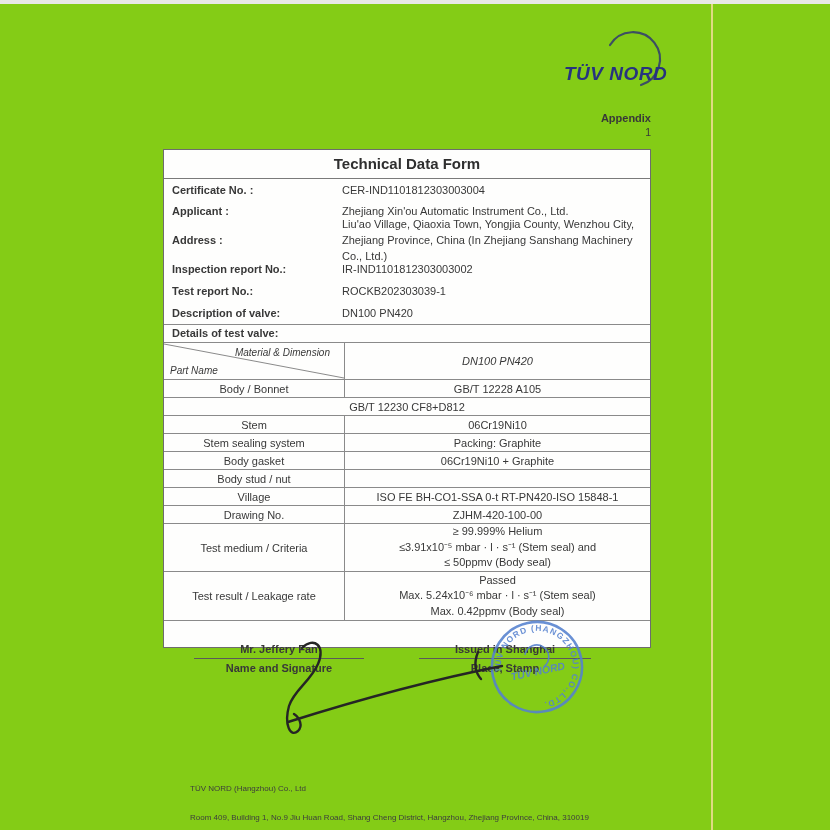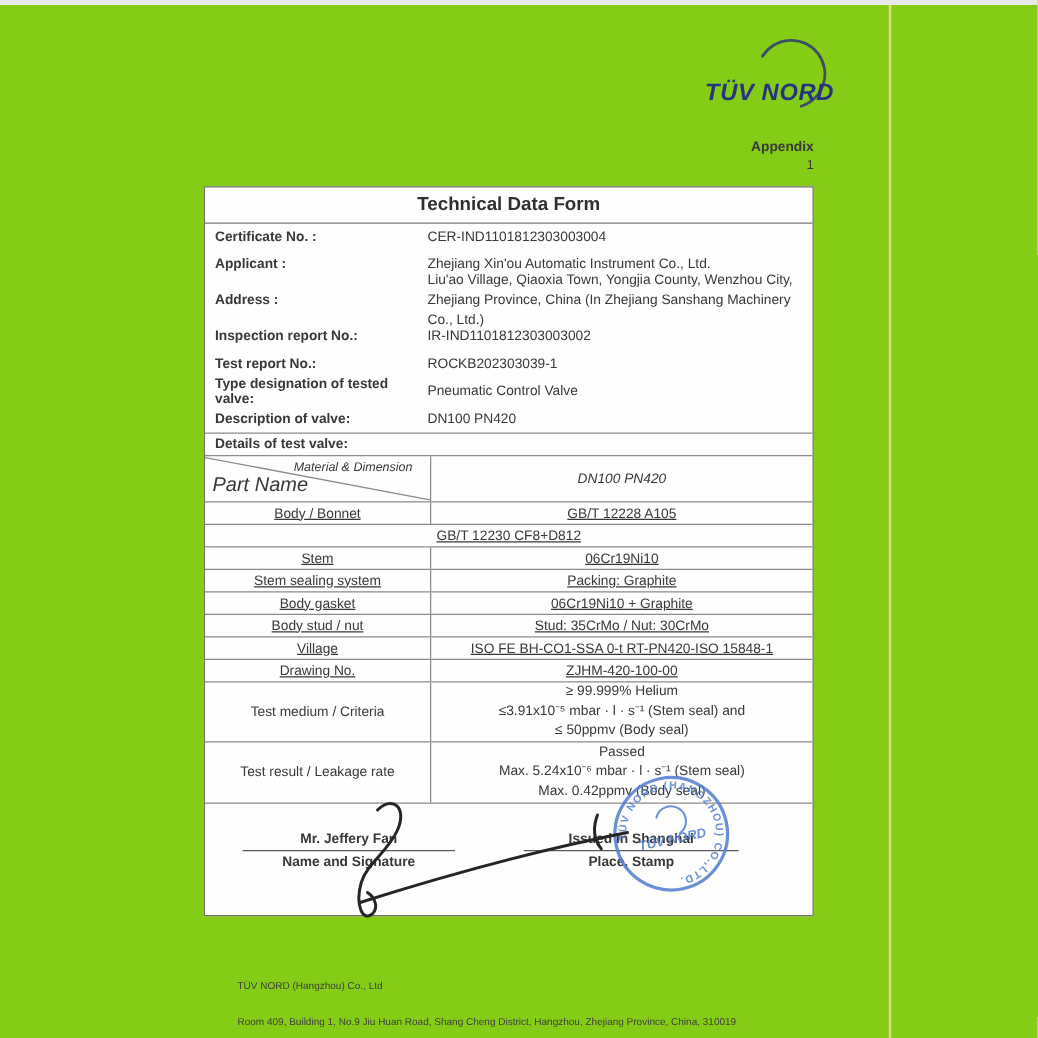--- a/index.html
+++ b/index.html
@@ -13,43 +13,43 @@
   
   .logo{position:absolute;left:556px;top:18px;width:140px;height:74px;}
 
   
   .appendix{position:absolute;left:163px;top:108px;width:488px;text-align:right;line-height:13px;}
   .appendix .a1{font-weight:bold;font-size:11px;}
   .appendix .a2{font-size:10.5px;margin-top:1px;}
 
   
   .form{
-    position:absolute;left:163px;top:145px;width:488px;height:584px;
+    position:absolute;left:163px;top:145px;width:488px;height:499px;
     border:1.5px solid #6d6d6d;box-sizing:border-box;background:#fefefd;
     font-size:11px;
   }
   .title-row{height:28px;line-height:28px;text-align:center;font-size:15px;font-weight:bold;
     border-bottom:1.5px solid #7a7a7a;color:#2f2f2f;}
   .info-row{display:flex;align-items:center;}
   .info-label{width:178px;padding-left:8px;font-weight:bold;box-sizing:border-box;}
   .info-value{flex:1;text-align:left;}
   .info-value .addr{max-width:332px;margin:0 auto;line-height:16px;}
   .details-heading{border-top:1px solid #8a8a8a;height:17px;line-height:17px;font-weight:bold;padding-left:8px;}
 
   
   .grid{border-top:1px solid #8a8a8a;}
   .grow{display:flex;border-bottom:1px solid #8a8a8a;}
   .grow:last-child{border-bottom:none;}
   .cl{width:181px;box-sizing:border-box;border-right:1px solid #8a8a8a;
       display:flex;align-items:center;justify-content:center;text-align:center;}
   .cr{flex:1;display:flex;flex-direction:column;align-items:center;justify-content:center;text-align:center;}
-  .h36{height:36px;font-style:italic;} .h17{height:17px;text-decoration:underline;} .h47{height:47px;} .h48{height:48px;}
+  .h36{height:36px;font-style:italic;} .h17{height:17px;} .h47{height:47px;} .h48{height:48px;}
   .mhead{position:relative;display:block;}
   .mhead .lbl-dim{position:absolute;right:14px;top:4px;font-size:10px;}
-  .mhead .lbl-part{position:absolute;left:6px;bottom:3px;font-size:16px;}
+  .mhead .lbl-part{position:absolute;left:6px;bottom:3px;font-size:10px;}
   .mhead svg{position:absolute;left:0;top:0;}
   .mlines{line-height:15.5px;align-items:center;}
 
   
   .sigrow{position:relative;height:78px;border-bottom:none;}
   .sigblock{position:absolute;top:22px;text-align:center;}
   .sigblock .nm{font-weight:bold;padding-bottom:3px;border-bottom:1.5px solid #5a5a5a;}
   .sigblock .cap{font-weight:bold;padding-top:3px;}
   .sb-left{left:30px;width:170px;}
   .sb-right{left:255px;width:172px;}
@@ -98,24 +98,20 @@
           <div class="addr">Liu'ao Village, Qiaoxia Town, Yongjia County, Wenzhou City, Zhejiang Province, China (In Zhejiang Sanshang Machinery Co., Ltd.)</div>
         </div>
     </div>
     <div class="info-row" style="height:22px">
       <div class="info-label">Inspection report No.:</div>
       <div class="info-value">IR-IND1101812303003002</div>
     </div>
     <div class="info-row" style="height:22px">
       <div class="info-label">Test report No.:</div>
       <div class="info-value">ROCKB202303039-1</div>
-    </div>
-    <div class="info-row" style="height:22px">
-      <div class="info-label">Type designation of tested valve:</div>
-      <div class="info-value">Pneumatic Control Valve</div>
     </div>
     <div class="info-row" style="height:22px">
       <div class="info-label">Description of valve:</div>
       <div class="info-value">DN100 PN420</div>
     </div>
 
     <div class="details-heading">Details of test valve:</div>
 
     <div class="grid">
 
@@ -144,21 +140,20 @@
       <div class="grow h17">
         <div class="cl">Stem sealing system</div>
         <div class="cr">Packing: Graphite</div>
       </div>
       <div class="grow h17">
         <div class="cl">Body gasket</div>
         <div class="cr">06Cr19Ni10 + Graphite</div>
       </div>
       <div class="grow h17">
         <div class="cl">Body stud / nut</div>
-        <div class="cr">Stud: 35CrMo / Nut: 30CrMo</div>
       </div>
       <div class="grow h17">
         <div class="cl">Village</div>
         <div class="cr">ISO FE BH-CO1-SSA 0-t RT-PN420-ISO 15848-1</div>
       </div>
       <div class="grow h17">
         <div class="cl">Drawing No.</div>
         <div class="cr">ZJHM-420-100-00</div>
       </div>
 

